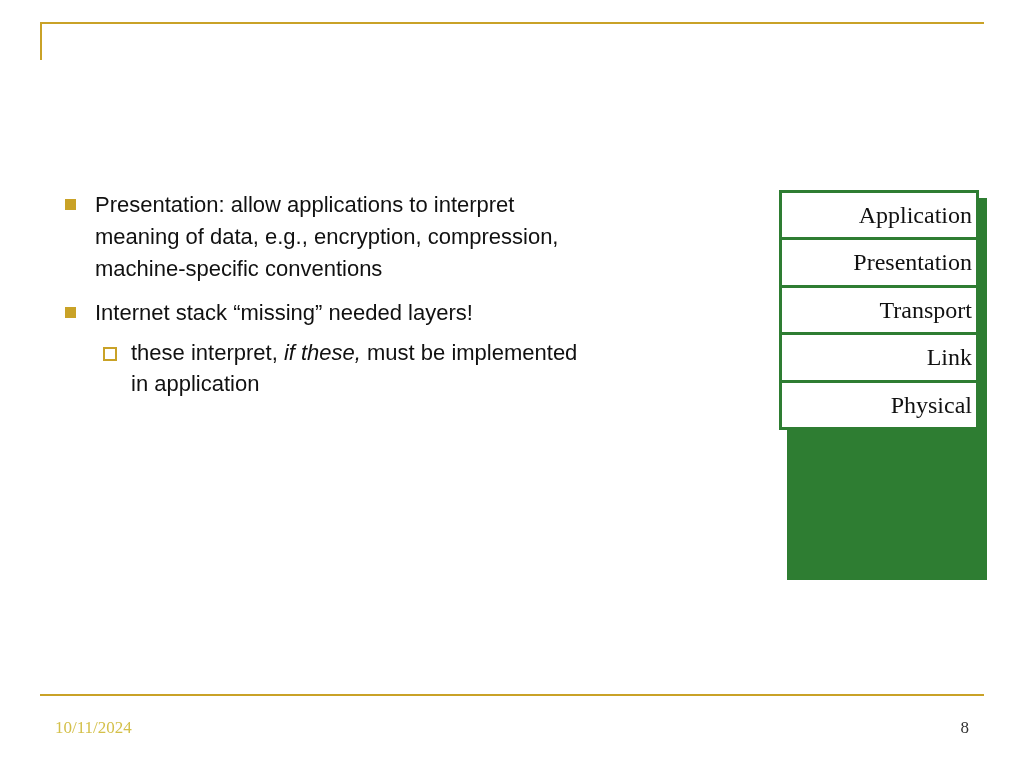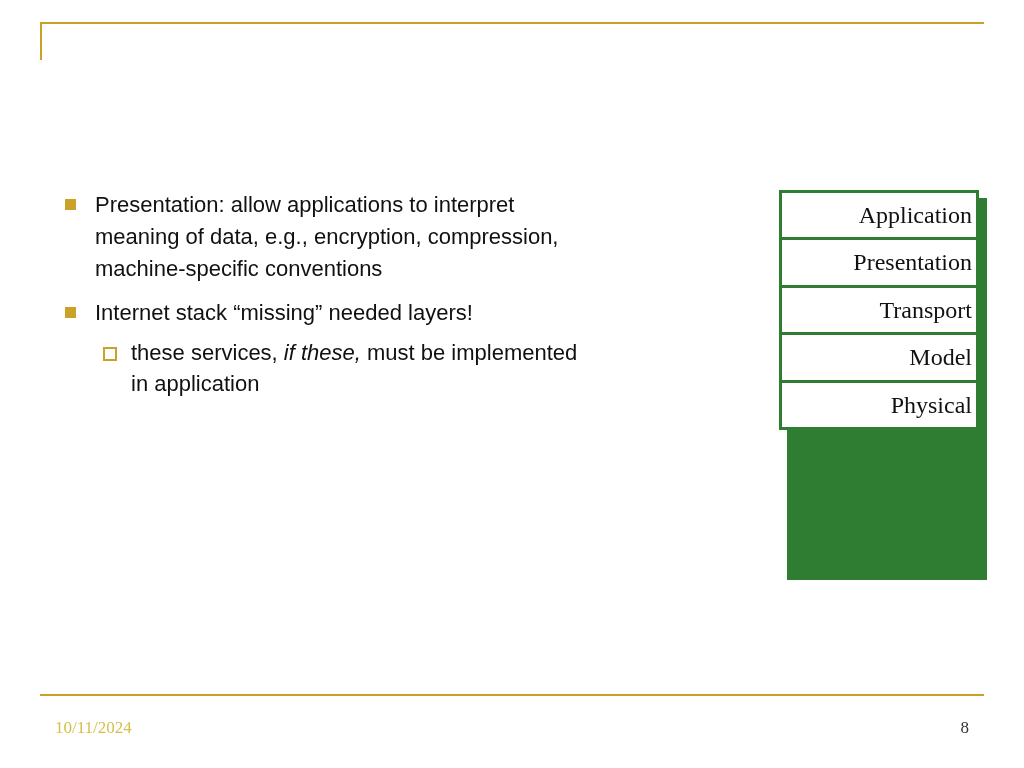--- a/index.html
+++ b/index.html
@@ -37,34 +37,34 @@
 
   <div class="body">
     <ul class="main">
       <li>
         <span>Presentation:</span><span> allow applications to interpret meaning of data, e.g., encryption, compression, machine-specific conventions</span>
       </li>
       <li>
         <span>Internet stack “missing” needed layers!</span>
         <ul class="sub">
           <li>
-            <span>these services, </span><span class="italic">if these,</span><span> must be implemented in application</span>
+            <span>these interpret, </span><span class="italic">if these,</span><span> must be implemented in application</span>
           </li>
         </ul>
       </li>
     </ul>
   </div>
 
   <div class="stack-wrap">
     <div class="stack-shadow"></div>
     <div class="stack">
       <div class="layer">Application</div>
       <div class="layer">Presentation</div>
       <div class="layer">Transport</div>
-      <div class="layer">Model</div>
+      <div class="layer">Link</div>
       <div class="layer">Physical</div>
     </div>
   </div>
 
   <div class="rule-bottom"></div>
   <div class="footer-date">10/11/2024</div>
   <div class="footer-page">8</div>
 </div>
 
 </body></html>

